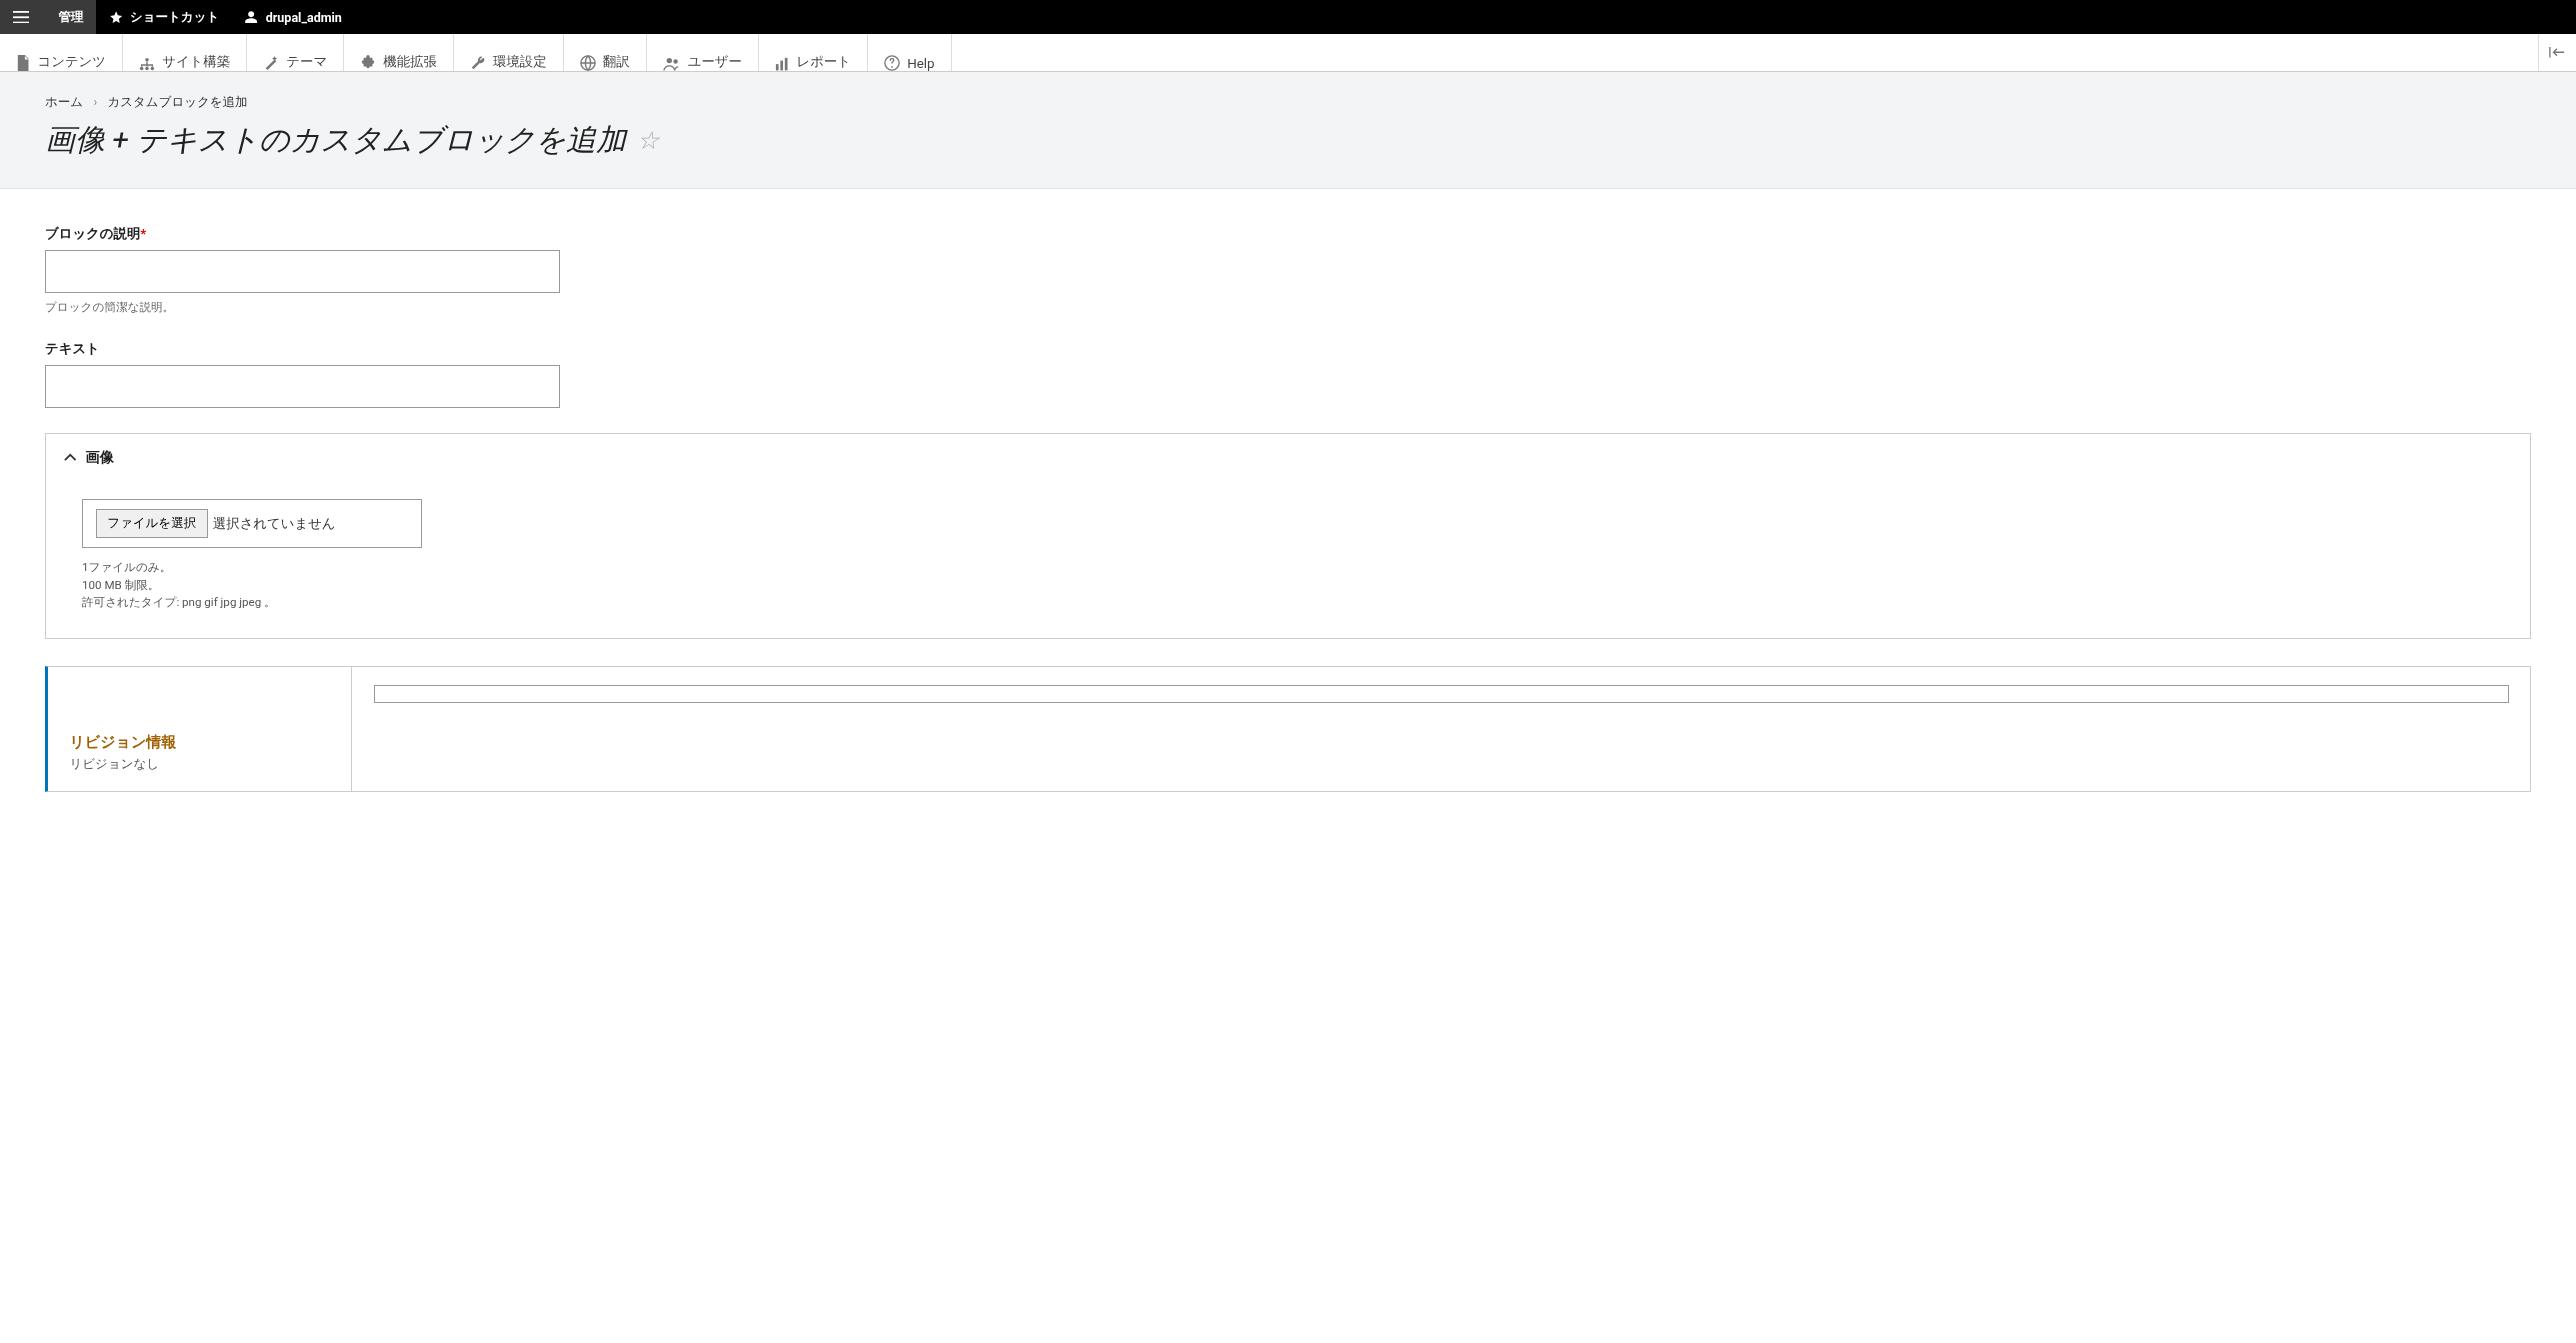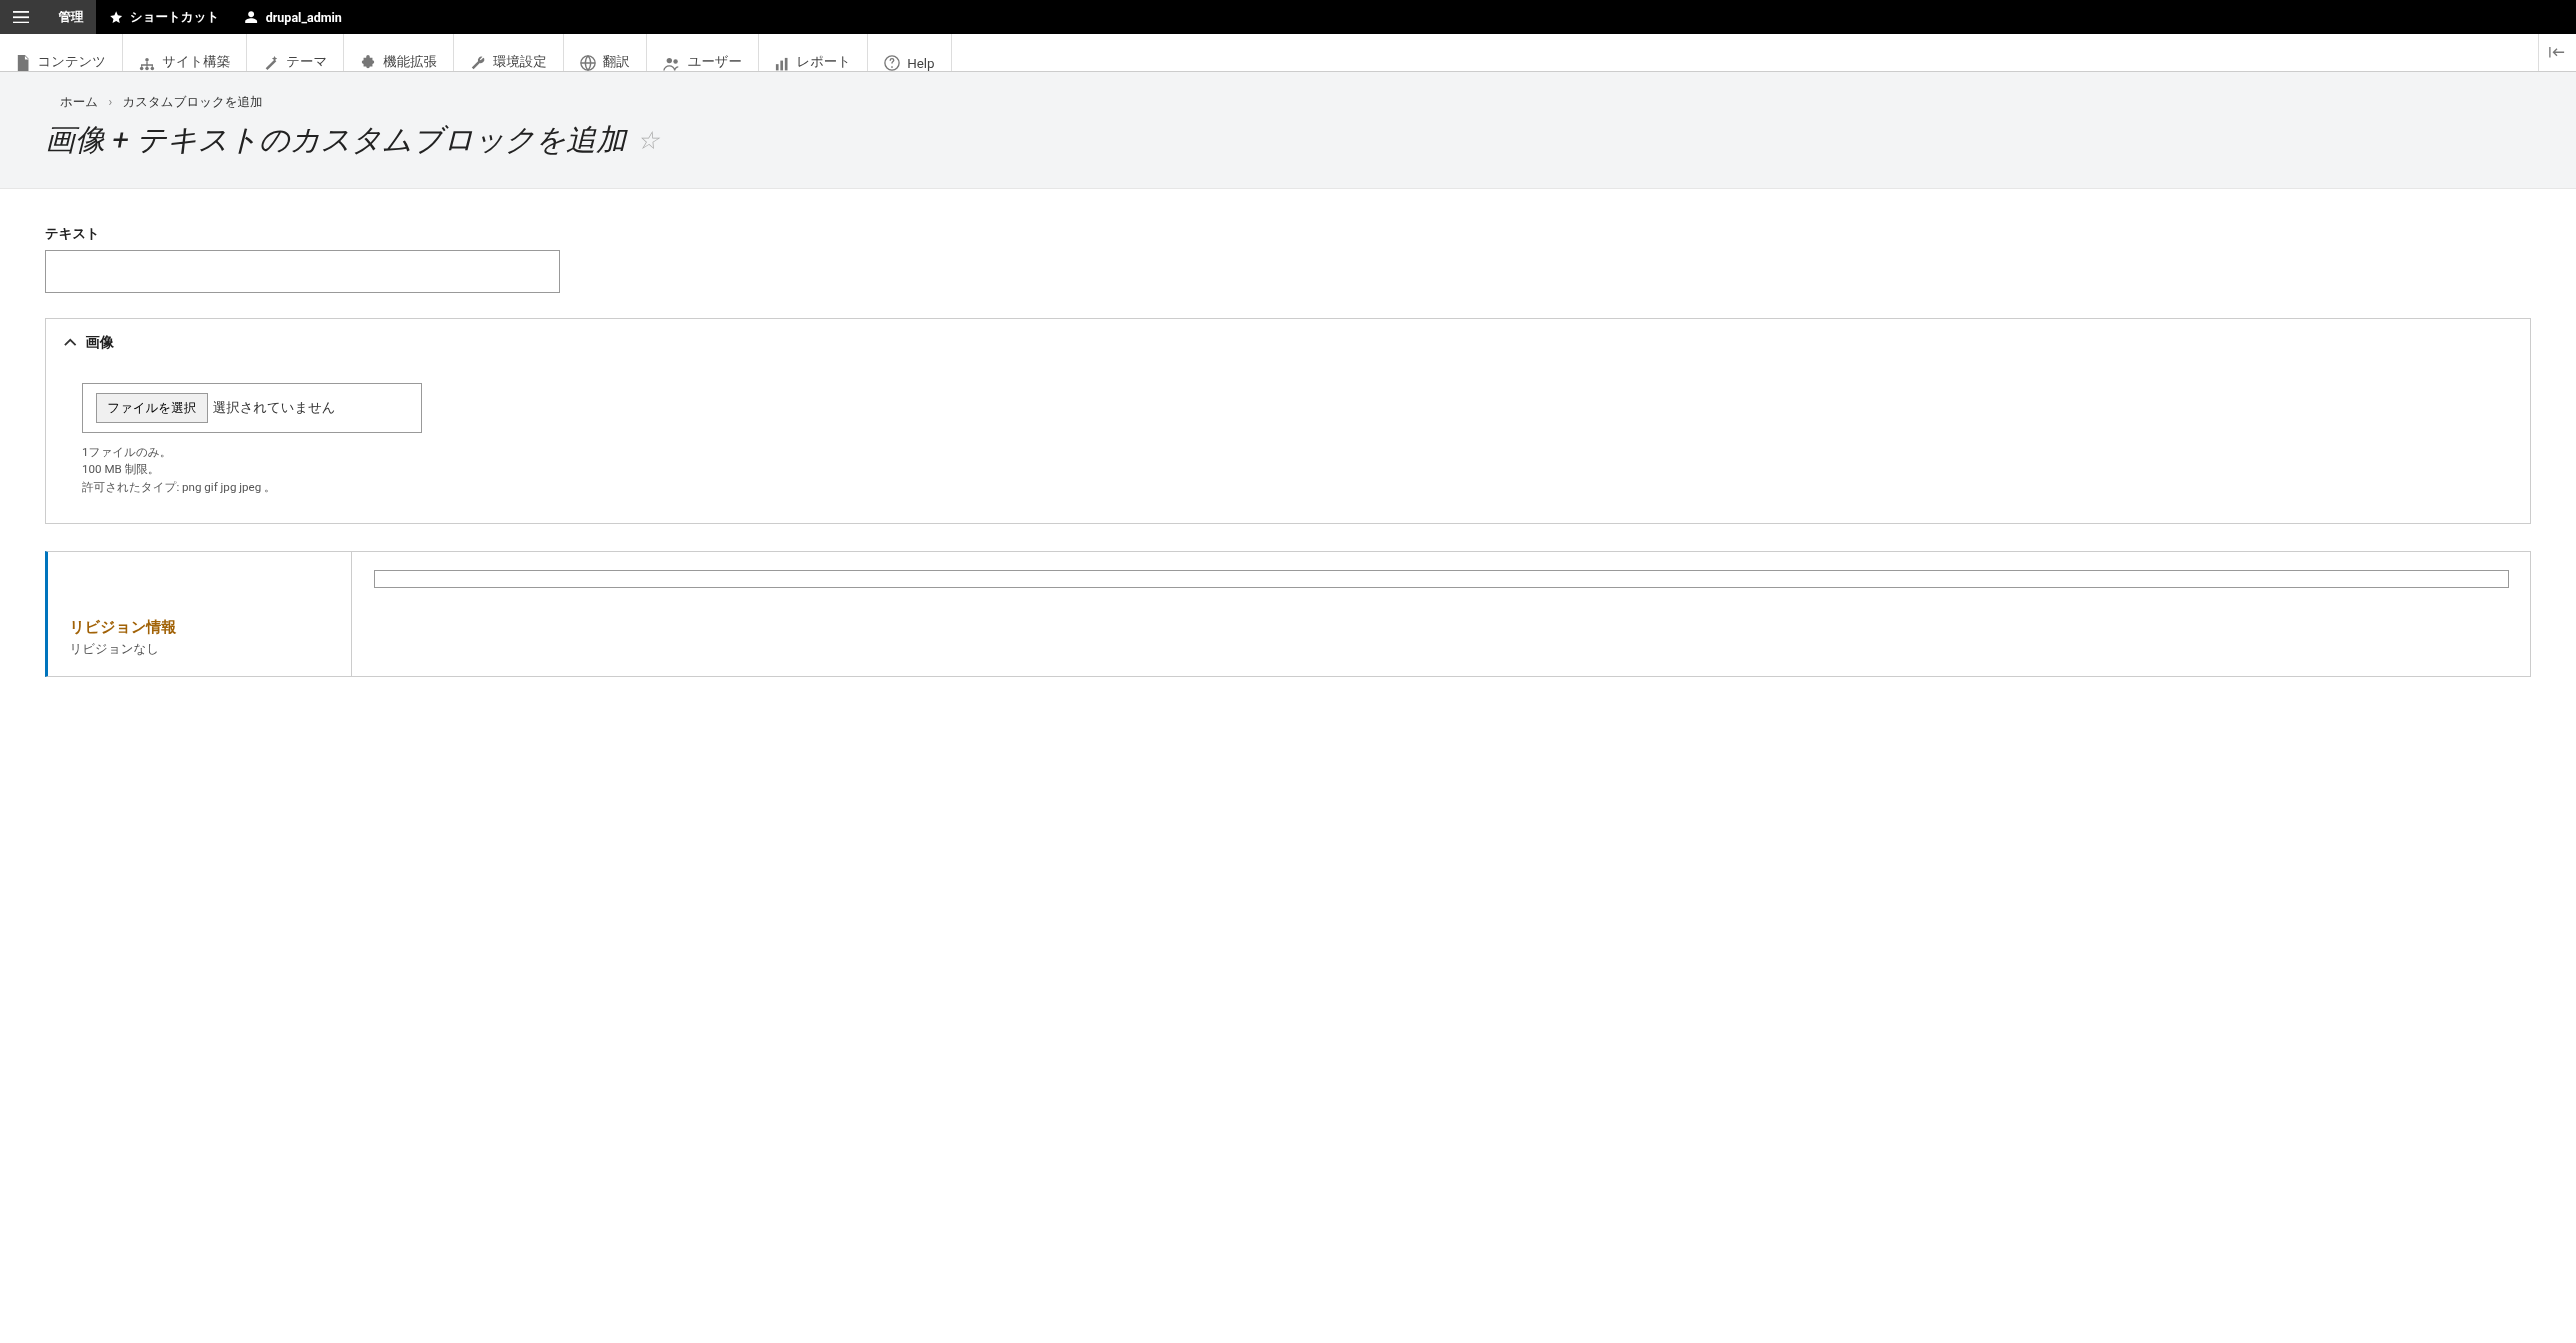--- a/index.html
+++ b/index.html
@@ -13,21 +13,21 @@
 
 
 .adminbar { background: #fff; border-bottom: 0.9px solid #ccc; display: flex; align-items: center; height: 38px; }
 .admin-item { display: flex; align-items: flex-end; gap: 7.2px; padding: 0 16px; height: 100%; cursor: pointer; font-size: 13.4px; color: #444; border-right: 0.9px solid #ddd; }
 .admin-item svg { fill: #777; }
 .admin-spacer { flex: 1; border-right: 0.9px solid #ddd; height: 100%; }
 .admin-collapse { padding: 0 10.7px; height: 100%; display: flex; align-items: center; cursor: pointer; }
 
 
 .header-region { background: #f3f4f5; padding: 21.5px 45px 27px 45px; border-bottom: 0.9px solid #e6e6e6; }
-.breadcrumb { font-size: 12.5px; color: #333; margin-bottom: 9px; margin-left: 15px; }
+.breadcrumb { font-size: 12.5px; color: #333; margin-bottom: 9px; }
 .breadcrumb a { color: #333; text-decoration: none; }
 .breadcrumb .sep { color: #888; margin: 0 7.2px; }
 .page-title { font-size: 30px; font-weight: normal; font-style: italic; color: #222; display: flex; align-items: center; gap: 10.7px; }
 .star-outline { color: #aaa; font-size: 25px; cursor: pointer; }
 
 
 .content { padding: 36px 45px; }
 .form-item { margin-bottom: 25px; }
 .form-label { font-weight: bold; font-size: 13.4px; margin-bottom: 7.2px; display: block; }
 .form-label .required { color: #d00; }
@@ -162,20 +162,27 @@
     <a href="#">カスタムブロックを追加</a>
   </div>
   <h1 class="page-title">
     <span>画像 + テキストのカスタムブロックを追加</span>
     <span class="star-outline">☆</span>
   </h1>
 </div>
 
 <div class="content">
 
+  <div class="form-item">
+    <label class="form-label">
+      <span>ブロックの説明</span><span class="required">*</span>
+    </label>
+    <input type="text" class="text-input" style="">
+    <div class="form-desc">ブロックの簡潔な説明。</div>
+  </div>
 
   <div class="form-item">
     <label class="form-label">テキスト</label>
     <input type="text" class="text-input" style="">
   </div>
 
   <fieldset class="fieldset">
     <div class="fieldset-legend">
       <svg width="12.5" height="9" viewBox="0 0 14 10">
           <path d="M1 8l6-6 6 6" stroke="#333" stroke-width="2" fill="none"></path>

